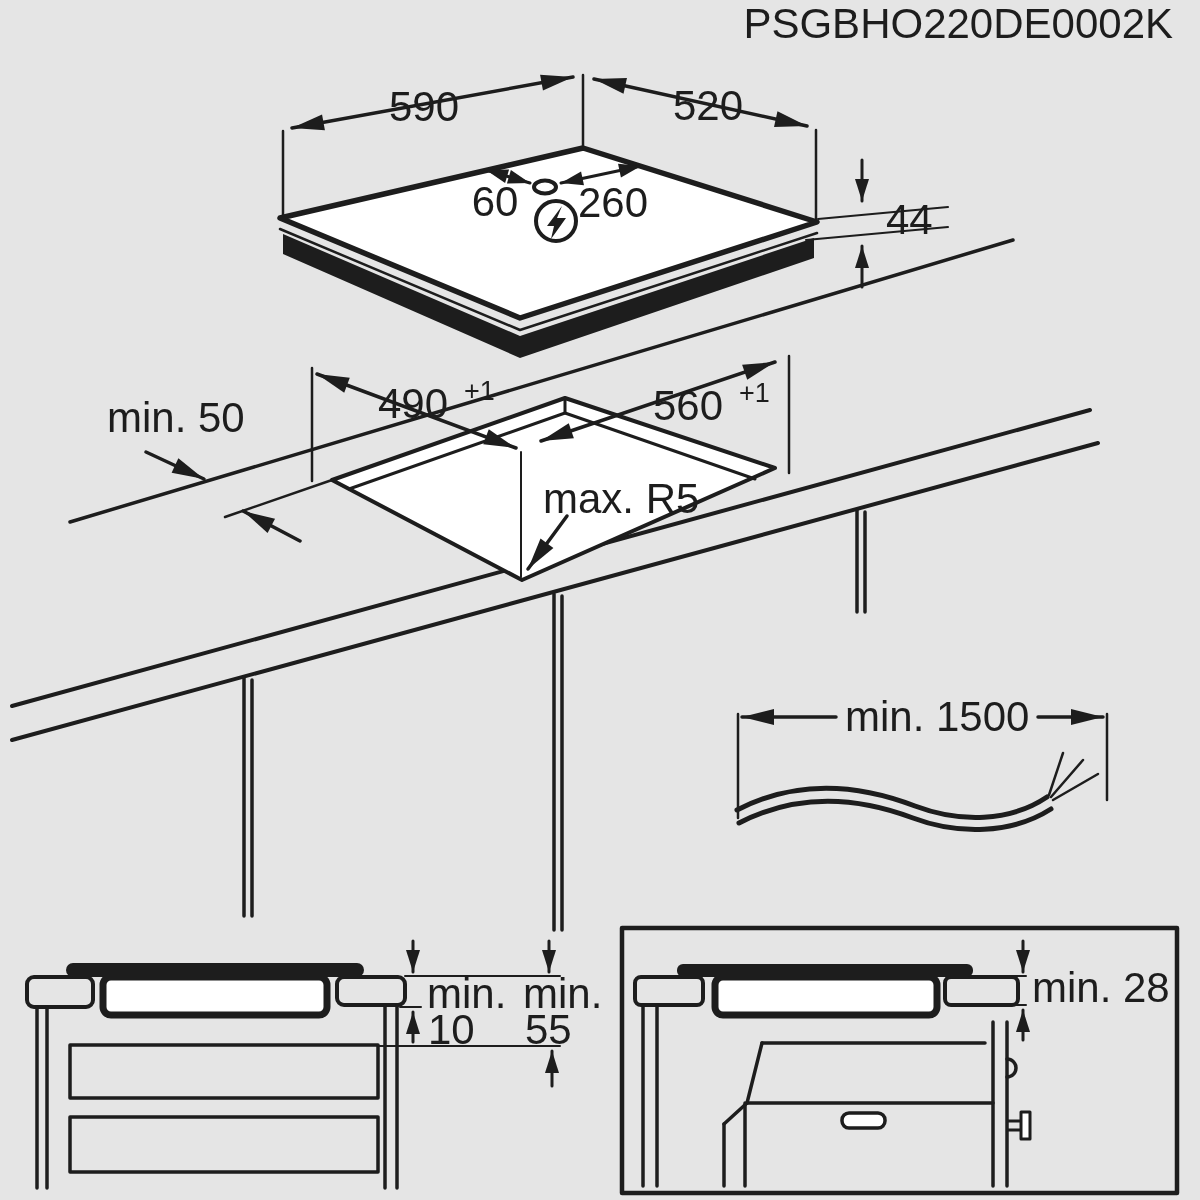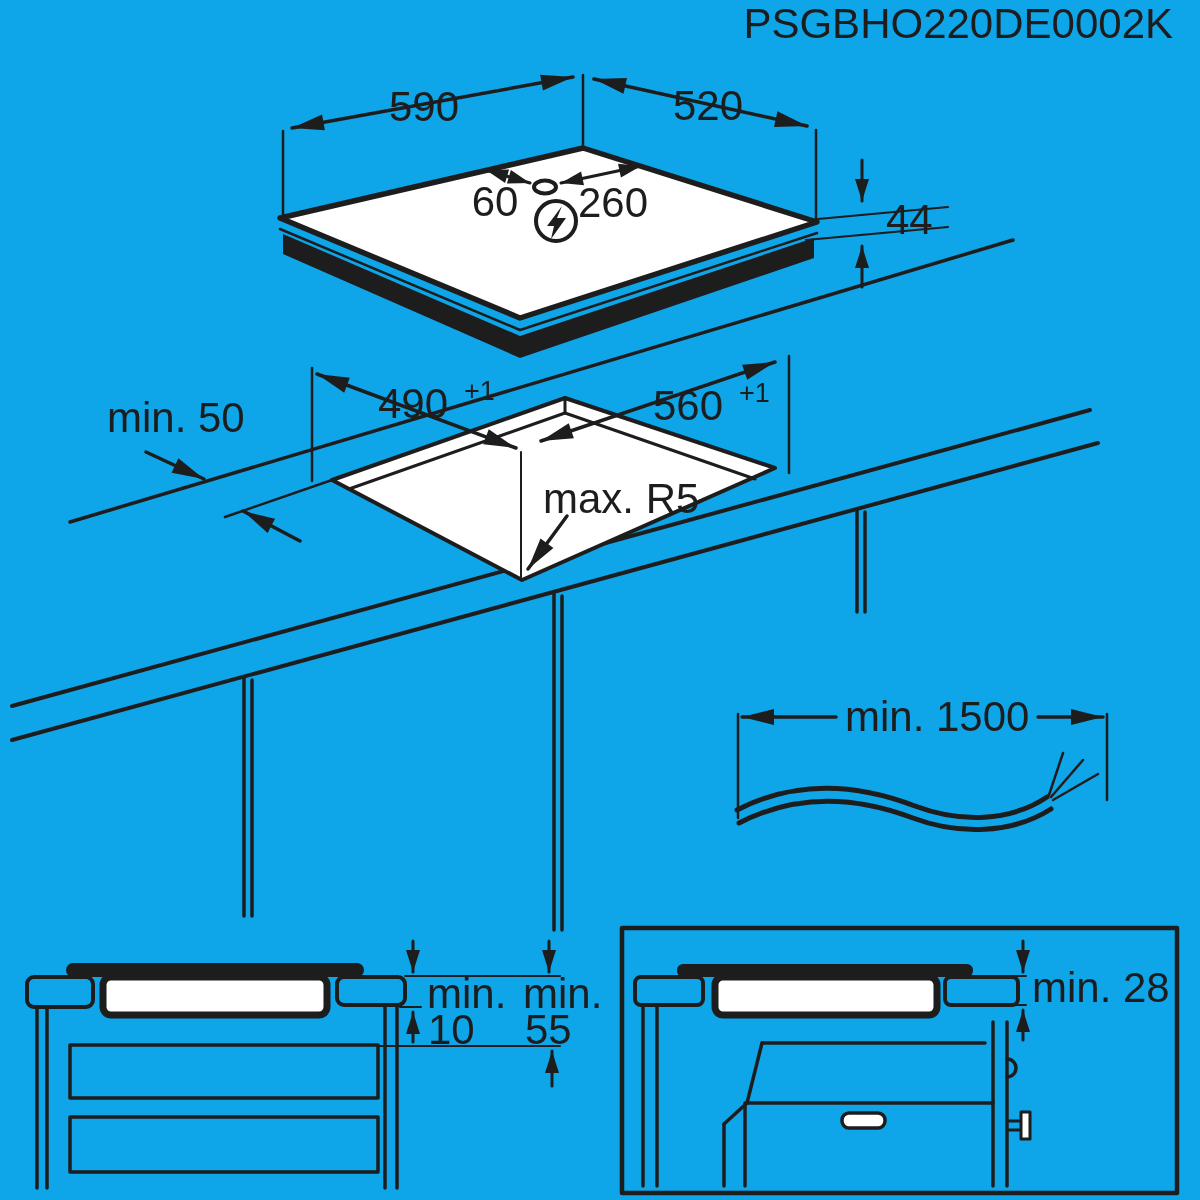--- a/index.html
+++ b/index.html
@@ -1,16 +1,16 @@
 <!DOCTYPE html>
 <html><head>
 <meta charset="utf-8">
 <style>
   html,body{margin:0;padding:0;background:#ffffff;}
-  .page{width:1200px;height:1200px;position:relative;background:#0ea5e9;overflow:hidden;}
+  .page{width:1200px;height:1200px;position:relative;background:#e5e5e5;overflow:hidden;}
   svg{display:block;}
   .ln{stroke:#1d1d1d;fill:none;stroke-linecap:round;stroke-linejoin:round;}
   .w2{stroke-width:2;}
   .w25{stroke-width:2.5;}
   .w3{stroke-width:3;}
   .w35{stroke-width:3.5;}
   .w4{stroke-width:4;}
   .w45{stroke-width:4.5;}
   .w55{stroke-width:5.5;}
   .w7{stroke-width:7;}

